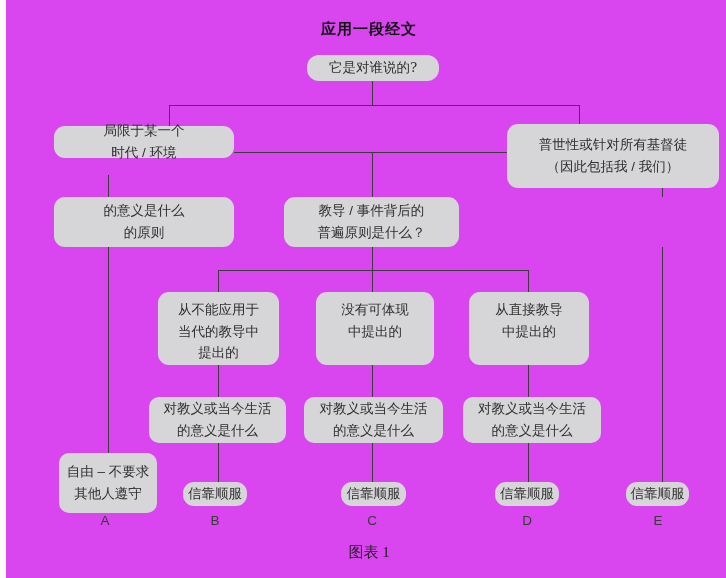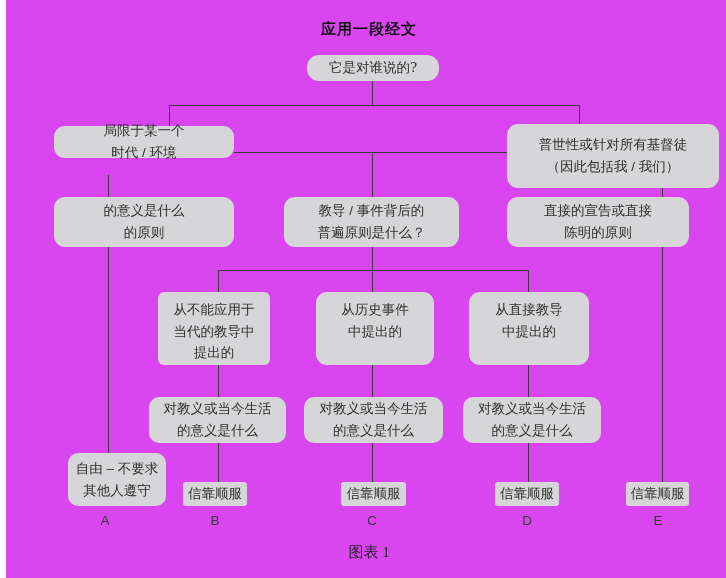--- a/index.html
+++ b/index.html
@@ -20,21 +20,21 @@
     position:absolute;
     background:#d6d6d8;
     border-radius:11px;
     display:flex;align-items:center;justify-content:center;
     text-align:center;
     font-size:13.5px;line-height:1.6;color:#2f2f2f;
     white-space:pre-line;
     box-sizing:border-box;
   }
   .box.topalign{align-items:flex-start;padding-top:7px;}
-  .box.small{border-radius:3px;font-size:13.5px;}
+  .box.small{border-radius:11px;font-size:13.5px;}
   .box.kai{font-family:"DejaVu Serif",serif;}
   .hline,.vline{position:absolute;background:#3c3c3c;}
   .hline{height:1px;}
   .vline{width:1px;}
   .letter{
     position:absolute;width:30px;text-align:center;
     font-size:13.5px;color:#3a3a3a;
   }
   .caption{
     position:absolute;top:543px;left:0;width:726px;
@@ -79,43 +79,41 @@
 
   <div class="box" style="left:501px;top:124px;width:212px;height:64px;">普世性或针对所有基督徒
 （因此包括我 / 我们）</div>
 
   <div class="box" style="left:48px;top:197px;width:180px;height:50px;">的意义是什么
 的原则</div>
 
   <div class="box" style="left:278px;top:197px;width:175px;height:50px;text-align:center;">教导 / 事件背后的
 普遍原则是什么？</div>
 
-  <div class="box" style="left:501px;top:197px;width:182px;height:50px;">直接的宣告或直接
-陈明的原则</div>
 
-  <div class="box topalign" style="left:152px;top:292px;width:112px;height:73px;border-radius:6px;">从不能应用于
+  <div class="box topalign" style="left:152px;top:292px;width:121px;height:73px;">从不能应用于
 当代的教导中
 提出的</div>
 
-  <div class="box topalign" style="left:310px;top:292px;width:118px;height:73px;">从历史事件
+  <div class="box topalign" style="left:310px;top:292px;width:118px;height:73px;">没有可体现
 中提出的</div>
 
   <div class="box topalign" style="left:463px;top:292px;width:120px;height:73px;">从直接教导
 中提出的</div>
 
   <div class="box" style="left:143px;top:397px;width:137px;height:46px;border-radius:10px;">对教义或当今生活
 的意义是什么</div>
 
   <div class="box" style="left:298px;top:397px;width:139px;height:46px;border-radius:10px;">对教义或当今生活
 的意义是什么</div>
 
   <div class="box" style="left:457px;top:397px;width:138px;height:46px;border-radius:10px;">对教义或当今生活
 的意义是什么</div>
 
-  <div class="box" style="left:62px;top:453px;width:98px;height:53px;border-radius:10px;text-align:center;">自由 – 不要求
+  <div class="box" style="left:53px;top:453px;width:98px;height:60px;border-radius:10px;text-align:center;">自由 – 不要求
 其他人遵守</div>
 
   <div class="box small" style="left:177px;top:482px;width:64px;height:24px;">信靠顺服</div>
 
   <div class="box small" style="left:335px;top:482px;width:65px;height:24px;">信靠顺服</div>
 
   <div class="box small" style="left:489px;top:482px;width:64px;height:24px;">信靠顺服</div>
 
   <div class="box small" style="left:620px;top:482px;width:63px;height:24px;">信靠顺服</div>
 

